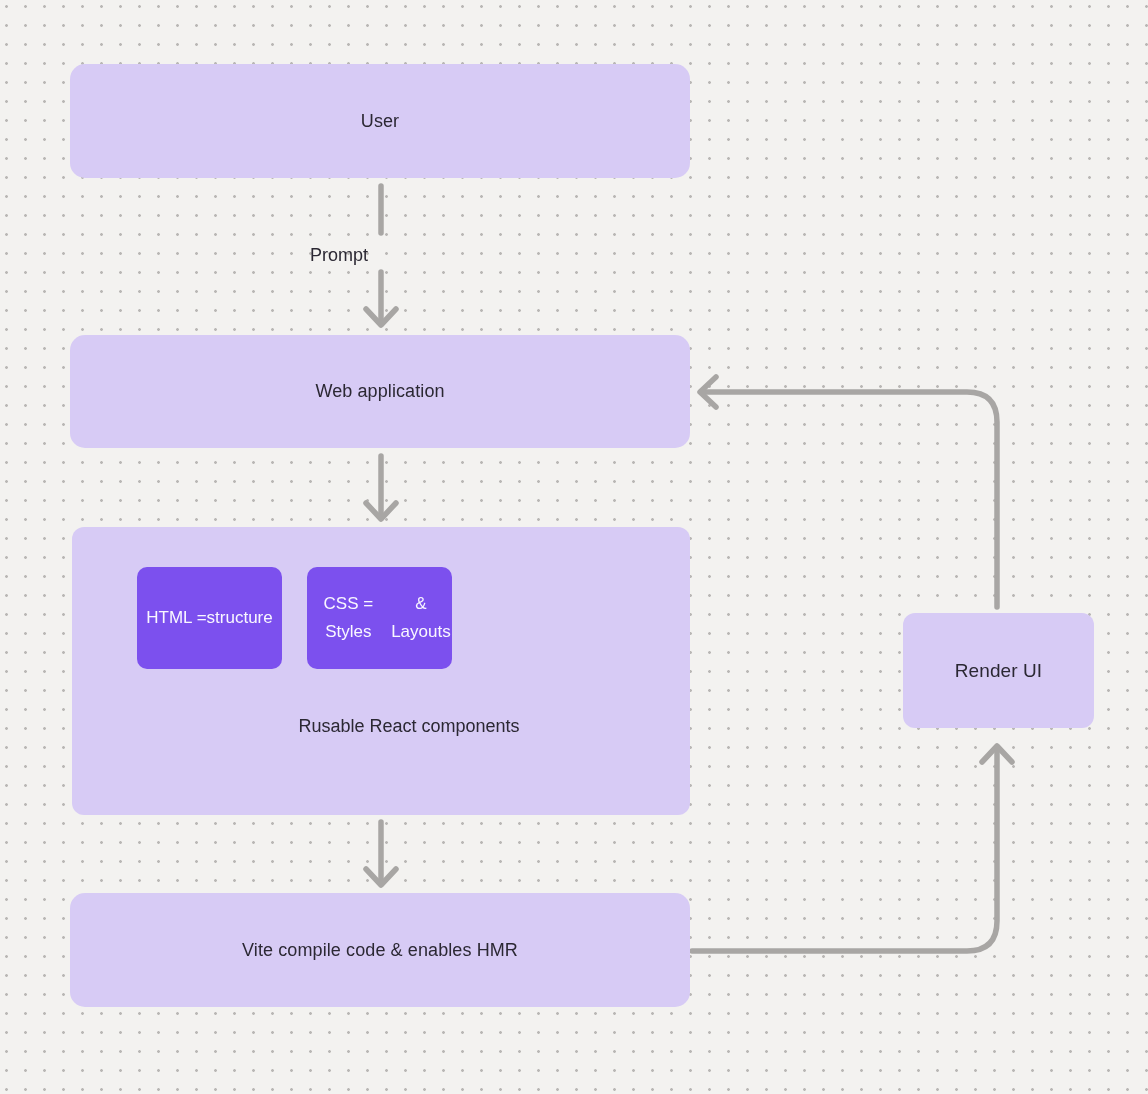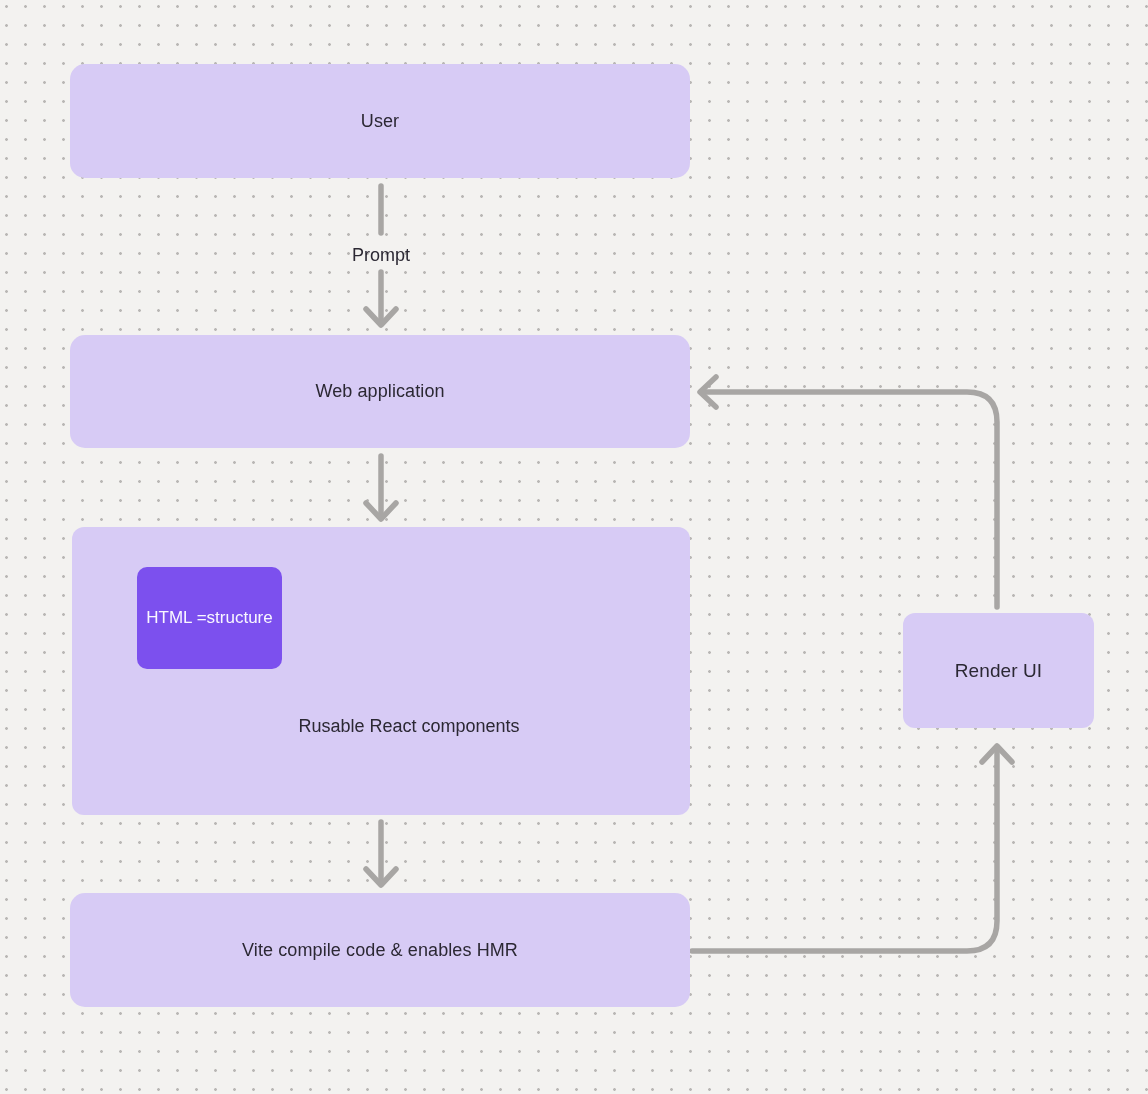--- a/index.html
+++ b/index.html
@@ -66,21 +66,20 @@
     font-size: 18px;
     font-weight: 500;
     padding-left: 6px;
   }
 
   .edge-label {
     position: absolute;
     left: 310px;
     top: 245px;
     width: 142px;
-    text-align: center;
     color: #2b2833;
     font-size: 18px;
     font-weight: 500;
   }
 
   svg.edges {
     position: absolute;
     left: 0;
     top: 0;
     pointer-events: none;
@@ -126,20 +125,24 @@
   <div class="node node-webapp">
     <span>Web application</span>
   </div>
 
   <div class="node node-group"></div>
 
   <div class="chip chip-html">
     <div>HTML =</div>
     <div>structure</div>
   </div>
+  <div class="chip chip-css">
+    <div>CSS = Styles</div>
+    <div>&amp; Layouts</div>
+  </div>
 
   <div class="group-caption">Rusable React components</div>
 
   <div class="node node-render">
     <span>Render UI</span>
   </div>
 
   <div class="node node-vite">
     <span>Vite compile code &amp; enables HMR</span>
   </div>

